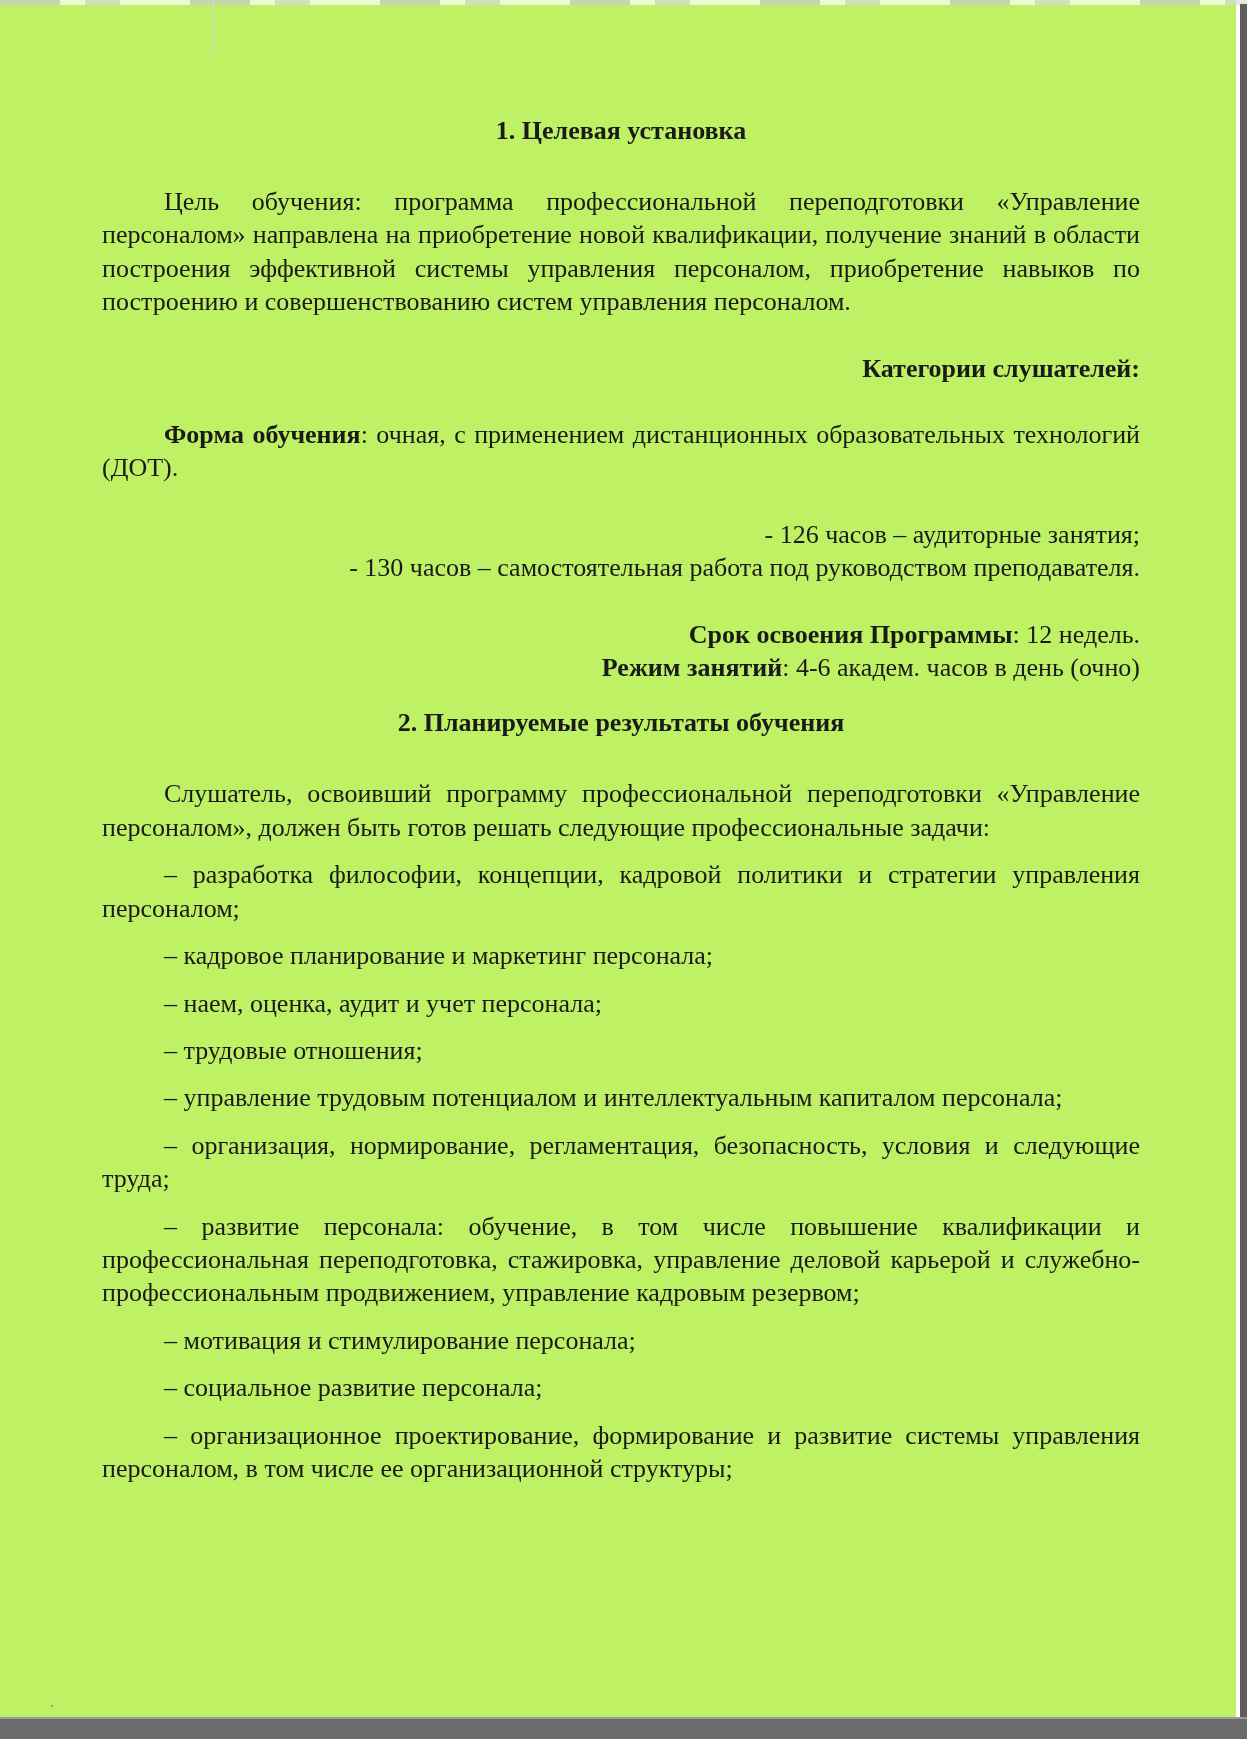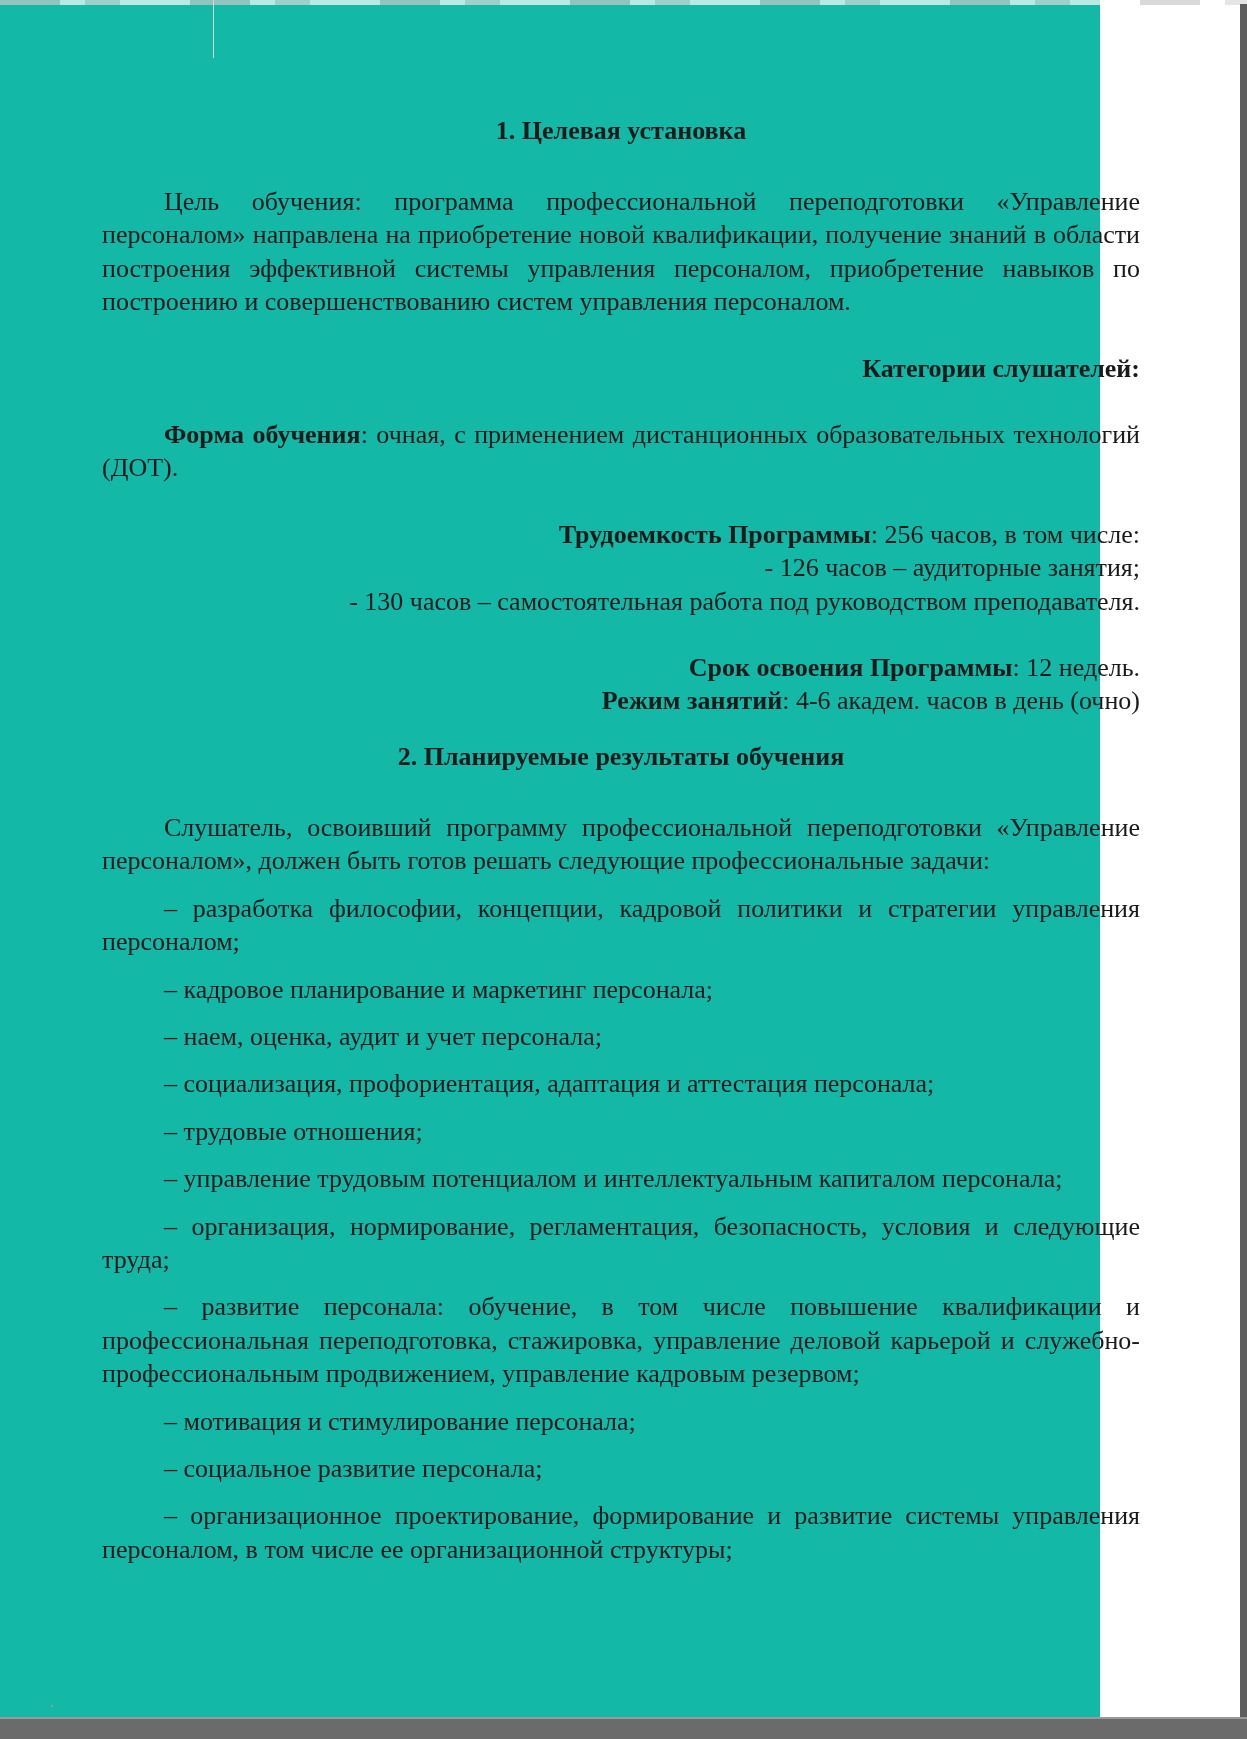--- a/index.html
+++ b/index.html
@@ -12,23 +12,23 @@
     height: 1739px;
     position: relative;
     overflow: hidden;
     font-family: "Liberation Serif", "DejaVu Serif", serif;
     color: #1a1a1a;
   }
   .page {
     position: absolute;
     left: 0;
     top: 0;
-    width: 1100px;
+    width: 1236px;
     height: 1718px;
-    background: #14b8a6;
+    background: #bef264;
   }
   .right-edge {
     position: absolute;
     right: 0;
     top: 4px;
     width: 7px;
     height: 1735px;
     background: #5e5e5e;
   }
   .bottom-band {
@@ -129,39 +129,37 @@
 
     <p class="indent gap-after-heading">Цель обучения: программа профессиональной переподготовки «Управление персоналом» направлена на приобретение новой квалификации, получение знаний в области построения эффективной системы управления персоналом, приобретение навыков по построению и совершенствованию систем управления персоналом.</p>
 
     <div class="gap">
       <p class="indent plain-line"><b>Категории слушателей:</b></p>
     </div>
 
     <p class="indent gap"><b>Форма обучения</b><span>: очная, с применением дистанционных образовательных технологий (ДОТ).</span></p>
 
     <div class="gap">
-      <p class="indent plain-line"><b>Трудоемкость Программы</b><span>: 256 часов, в том числе:</span></p>
       <p class="indent plain-line">- 126 часов – аудиторные занятия;</p>
       <p class="indent plain-line">- 130 часов – самостоятельная работа под руководством преподавателя.</p>
     </div>
 
     <div class="gap">
       <p class="indent plain-line"><b>Срок освоения Программы</b><span>: 12 недель.</span></p>
       <p class="indent plain-line"><b>Режим занятий</b><span>: 4-6 академ. часов в день (очно)</span></p>
     </div>
 
     <h2 class="section-heading gap-small" style="margin-top:22px;">2.  Планируемые результаты обучения</h2>
 
     <p class="indent gap-after-heading">Слушатель, освоивший программу профессиональной переподготовки «Управление персоналом», должен быть готов решать следующие профессиональные задачи:</p>
 
     <div>
       <p class="item">– разработка философии, концепции, кадровой политики и стратегии управления персоналом;</p>
       <p class="item">–  кадровое планирование и маркетинг персонала;</p>
       <p class="item">–  наем, оценка, аудит и учет персонала;</p>
-      <p class="item">–  социализация, профориентация, адаптация и аттестация персонала;</p>
       <p class="item">–  трудовые отношения;</p>
       <p class="item">– управление трудовым потенциалом и интеллектуальным капиталом персонала;</p>
       <p class="item">– организация, нормирование, регламентация, безопасность, условия и следующие труда;</p>
       <p class="item">– развитие персонала: обучение, в том числе повышение квалификации и профессиональная переподготовка, стажировка, управление деловой карьерой и служебно-профессиональным продвижением, управление кадровым резервом;</p>
       <p class="item">–  мотивация и стимулирование персонала;</p>
       <p class="item">–  социальное развитие персонала;</p>
       <p class="item">– организационное проектирование, формирование и развитие системы управления персоналом, в том числе ее организационной структуры;</p>
     </div>
   </div>
 

